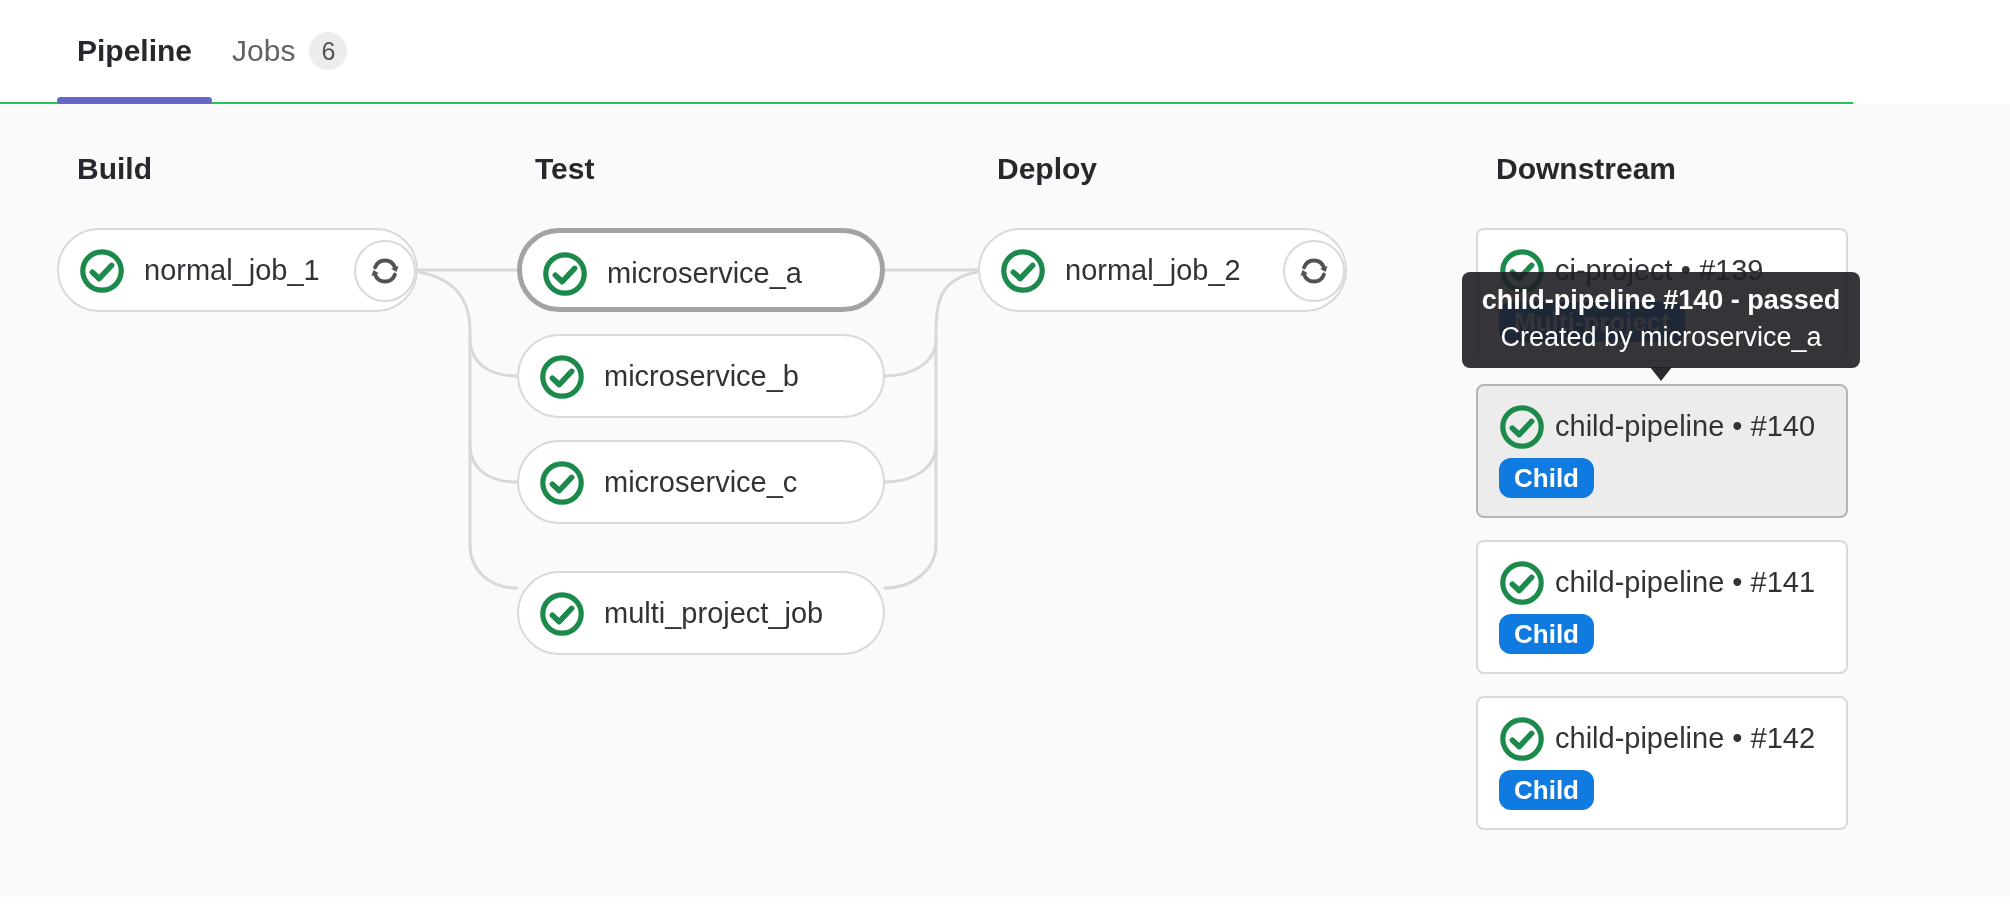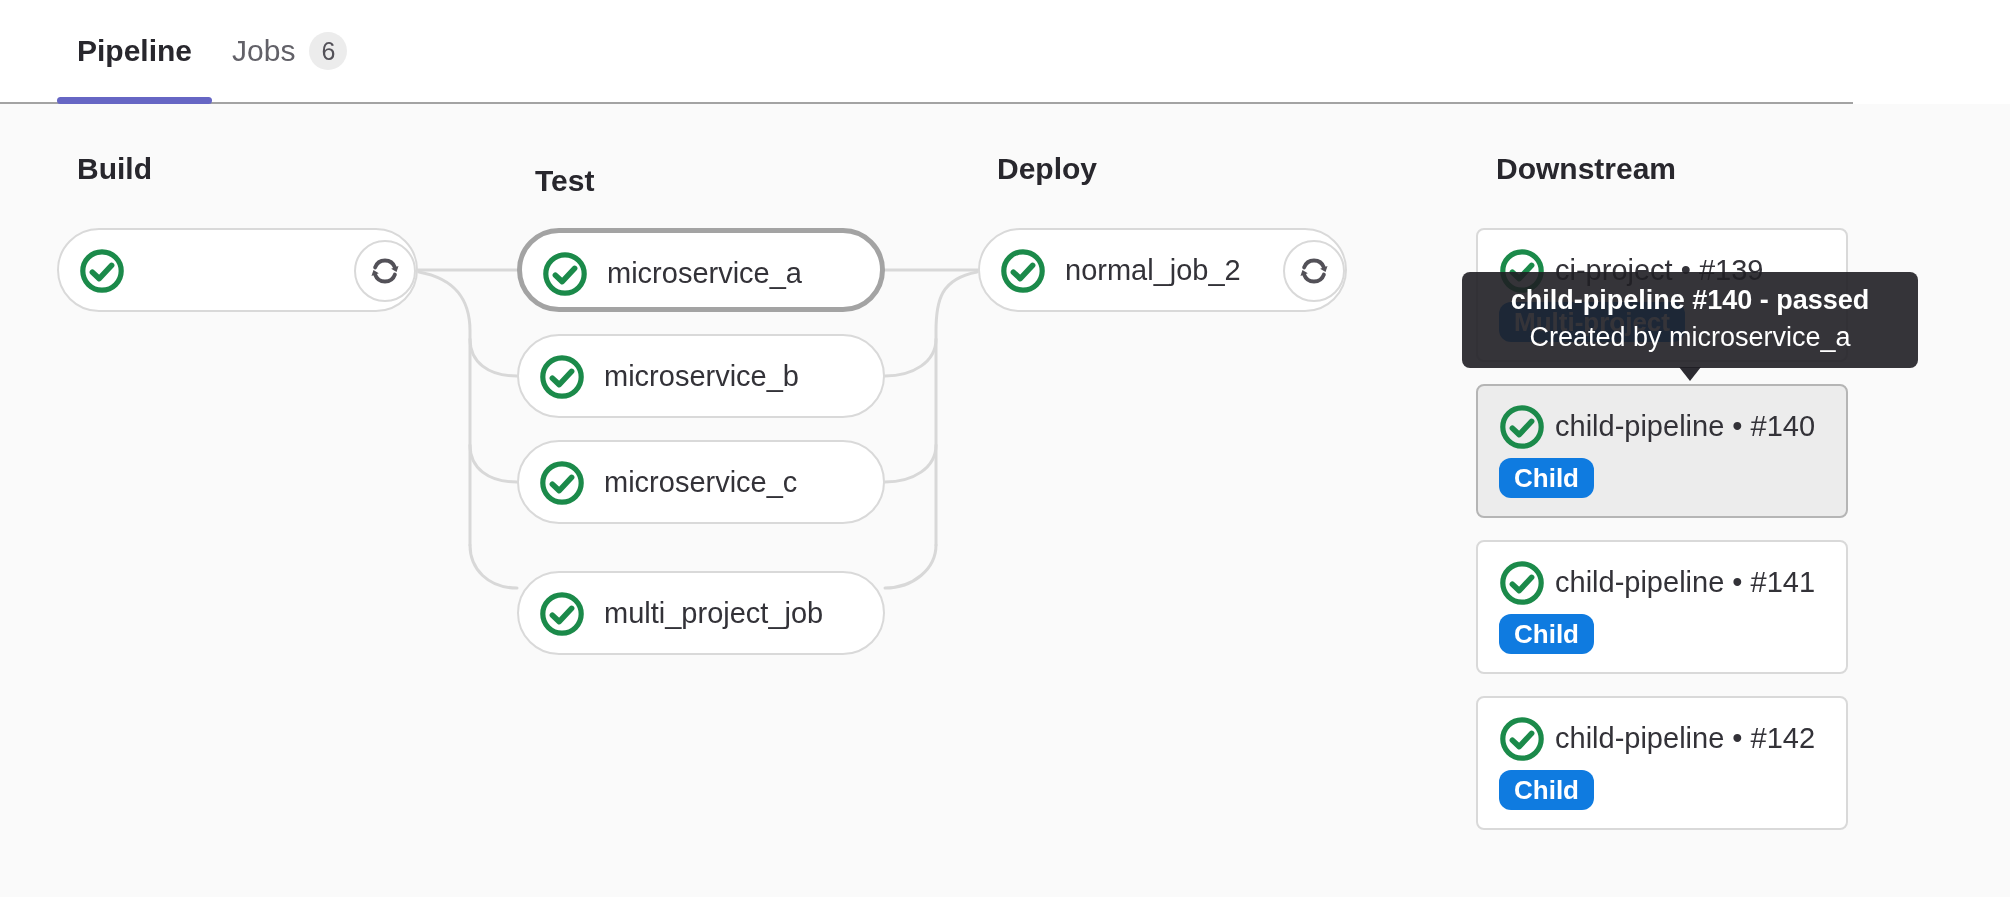--- a/index.html
+++ b/index.html
@@ -9,21 +9,21 @@
     background:#ffffff;
     position:relative;
     overflow:hidden;
     color:#333238;
   }
   .screen { position:absolute; inset:0; }
 
   
   .tabbar {
     position:absolute; left:0; top:0; width:1853px; height:104px;
-    background:#ffffff; border-bottom:2px solid #a3a3a3;
+    background:#ffffff; border-bottom:2px solid #22c55e;
     display:flex; align-items:stretch; padding-left:57px;
   }
   .tab {
     position:relative; display:flex; align-items:center; gap:14px;
     padding:0 20px; cursor:pointer;
     font-size:30px; color:#626168;
   }
   .tab.active { font-weight:700; color:#28272d; }
   .tab.active::after {
     content:""; position:absolute; left:0; right:0; bottom:-2px;
@@ -41,21 +41,21 @@
     position:absolute; left:0; top:104px; width:2010px; height:793px;
     background:#fafafa;
   }
   .links { position:absolute; left:0; top:0; z-index:1; }
 
   .stage-title {
     position:absolute; z-index:2;
     font-size:30px; font-weight:700; color:#28272d; line-height:34px;
   }
   #title-build      { left:77px;   top:48px; }
-  #title-test       { left:535px;  top:60px; }
+  #title-test       { left:535px;  top:48px; }
   #title-deploy     { left:997px;  top:48px; }
   #title-downstream { left:1496px; top:48px; }
 
   
   .job-pill {
     position:absolute; z-index:2; height:84px;
     background:#ffffff; border:2px solid #d9d9d9; border-radius:42px;
     display:flex; align-items:center; cursor:pointer;
   }
   .job-pill .status-icon { position:absolute; left:19px; top:17px; width:48px; height:48px; }
@@ -98,21 +98,21 @@
   .ds-badge {
     position:absolute; left:21px; top:72px;
     display:inline-flex; align-items:center;
     height:40px; padding:0 15px;
     background:#0f7be0; border-radius:12px;
     color:#ffffff; font-size:26px; font-weight:700;
   }
 
   
   .tooltip {
-    position:absolute; left:1462px; top:168px; z-index:20; width:456px;
+    position:absolute; left:1462px; top:168px; z-index:20; width:398px;
     background:rgba(31,30,36,0.9); border-radius:8px;
     padding:10px 8px 12px 8px;
     text-align:center; color:#ffffff; font-size:27px; line-height:37px;
   }
   .tooltip .tt-line1 { font-weight:700; }
   .tooltip::after {
     content:""; position:absolute; left:50%; bottom:-13px; margin-left:-11px;
     width:0; height:0;
     border-left:11px solid transparent; border-right:11px solid transparent;
     border-top:14px solid rgba(31,30,36,0.94);
@@ -156,20 +156,21 @@
     <div class="stage-title" id="title-build">Build</div>
     <div class="stage-title" id="title-test">Test</div>
     <div class="stage-title" id="title-deploy">Deploy</div>
     <div class="stage-title" id="title-downstream">Downstream</div>
 
     <div class="job-pill" id="job-normal1">
       <svg class="status-icon" viewBox="0 0 24 24">
         <circle cx="12" cy="12" r="9.6" stroke="#1b8a4a" stroke-width="2.6" fill="none"></circle>
         <path d="M7.2,12.6 L10.6,15.8 L16.8,9.2" stroke="#1b8a4a" stroke-width="2.8" fill="none" stroke-linecap="round" stroke-linejoin="round"></path>
       </svg>
+      <span class="job-label">normal_job_1</span>
       <span class="retry-btn">
         <svg viewBox="0 0 24 24">
           <path d="M5.42,9.61 A7,7 0 0 1 18.58,9.61" stroke="#535158" stroke-width="2.6" fill="none" stroke-linecap="round"></path>
           <polygon points="21.0,8.7 16.1,10.5 19.7,12.6" fill="#535158"></polygon>
           <path d="M18.58,14.39 A7,7 0 0 1 5.42,14.39" stroke="#535158" stroke-width="2.6" fill="none" stroke-linecap="round"></path>
           <polygon points="2.98,15.27 7.86,13.51 4.3,11.4" fill="#535158"></polygon>
         </svg>
       </span>
     </div>
 

